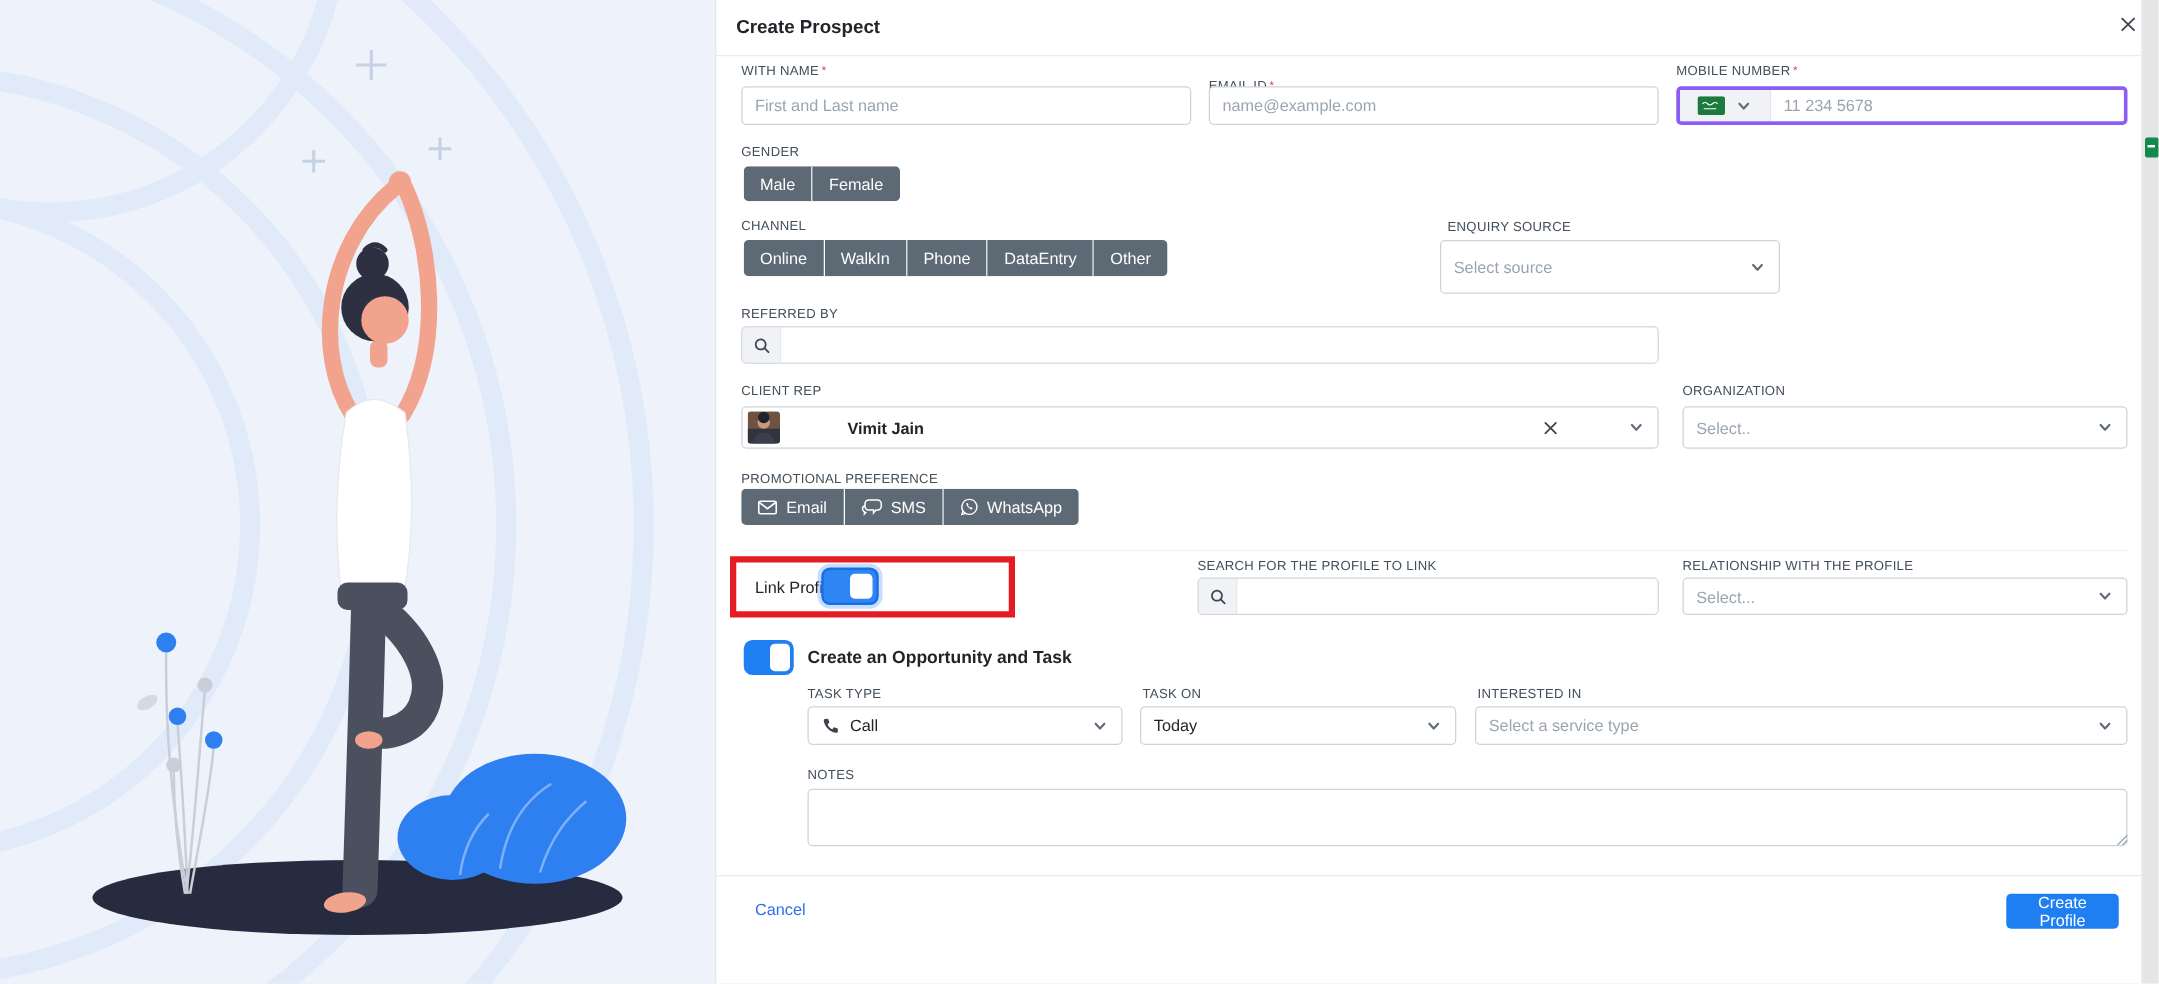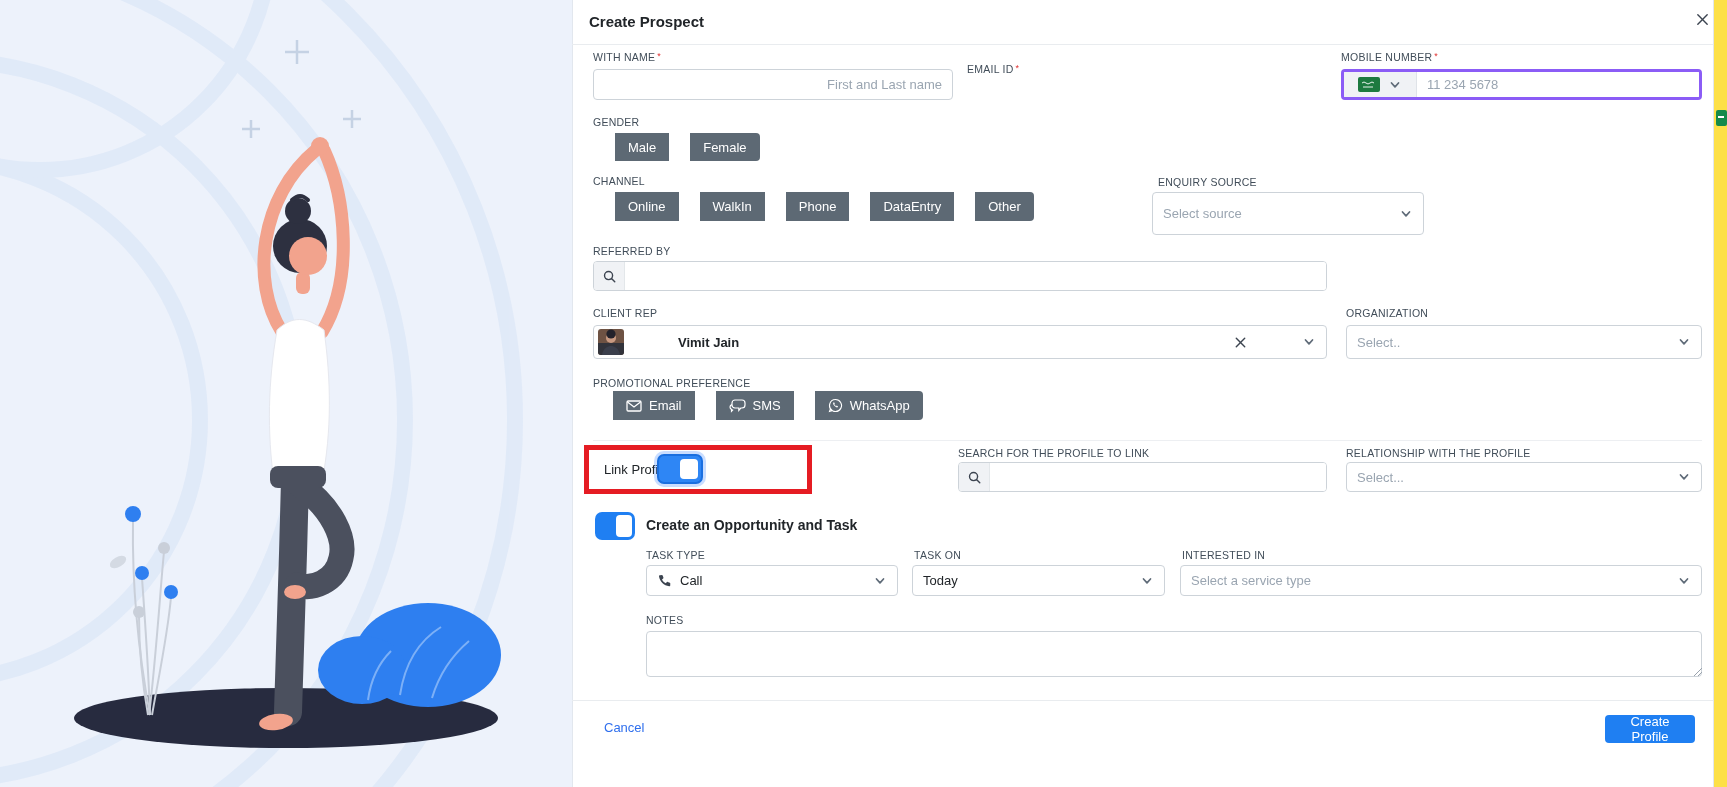--- a/index.html
+++ b/index.html
@@ -1,38 +1,38 @@
 <!DOCTYPE html>
 <html><head>
 <meta charset="utf-8">
 <style>
   html,body{margin:0;padding:0;background:#fff;font-family:"Liberation Sans",sans-serif;}
-  .stage{position:relative;width:1727px;height:787px;background:#fde047;overflow:hidden;}
+  .stage{position:relative;width:1727px;height:787px;background:#e5e5e5;overflow:hidden;}
 
   
   .illus{position:absolute;left:0;top:0;width:572px;height:787px;background:#edf2fb;overflow:hidden;}
 
   
   .modal{position:absolute;left:572px;top:0;width:1141px;height:787px;background:#fff;border-left:1px solid #e2e7ee;}
   .hline{position:absolute;height:1px;background:#e9ecef;}
 
   .title{position:absolute;font-size:15px;font-weight:bold;color:#212529;}
   .lbl{position:absolute;font-size:10.5px;font-weight:500;color:#414d59;letter-spacing:.25px;white-space:nowrap;}
   .req{color:#e03131;font-size:9px;vertical-align:top;margin-left:2px;}
 
-  .txt{position:absolute;box-sizing:border-box;border:1px solid #cdd3d9;border-radius:4px;font-size:13px;padding:0 10px;color:#212529;outline:none;background:#fff;text-align:right;}
+  .txt{position:absolute;box-sizing:border-box;border:1px solid #cdd3d9;border-radius:4px;font-size:13px;padding:0 10px;color:#212529;outline:none;background:#fff;}
   .txt::placeholder{color:#9aa5b1;}
   input::placeholder{color:#9aa5b1;}
 
   .sel{position:absolute;box-sizing:border-box;border:1px solid #cdd3d9;border-radius:4px;background:#fff;display:flex;align-items:center;padding:0 10px;cursor:pointer;}
   .sel .ph{font-size:13px;color:#9aa5b1;flex:1;white-space:nowrap;overflow:hidden;}
   .sel .val{font-size:13px;color:#212529;flex:1;white-space:nowrap;}
 
   .grp{position:absolute;display:flex;border-radius:4px;overflow:hidden;}
-  .grp .seg{background:#5d6974;color:#fff;font-size:13px;display:flex;align-items:center;gap:7px;padding:0 13px;border-right:1px solid #fff;cursor:pointer;white-space:nowrap;margin-left:20px;}
+  .grp .seg{background:#5d6974;color:#fff;font-size:13px;display:flex;align-items:center;gap:7px;padding:0 13px;border-right:1px solid #fff;cursor:pointer;white-space:nowrap;}
   .grp .seg:last-child{border-right:none;}
 
   .iconinput{position:absolute;display:flex;border:1px solid #cdd3d9;border-radius:4px;background:#fff;box-sizing:border-box;overflow:hidden;}
   .iconinput .iseg{width:30px;background:#f0f2f5;display:flex;align-items:center;justify-content:center;border-right:1px solid #e3e7ea;flex:none;}
   .iconinput input{border:none;flex:1;font-size:13px;padding:0 8px;outline:none;color:#212529;background:#fff;min-width:0;}
 
   .chev{width:14px;height:14px;fill:none;stroke:#5f6b78;stroke-width:1.7;stroke-linecap:round;stroke-linejoin:round;flex:none;}
   .mag{width:15px;height:15px;fill:none;stroke:#3c4450;stroke-width:1.5;stroke-linecap:round;}
   .xic{width:15px;height:15px;stroke:#3c4450;stroke-width:1.5;stroke-linecap:round;}
 
@@ -141,20 +141,21 @@
   <svg class="xic" style="position:absolute;left:1695px;top:12px;cursor:pointer;" viewBox="0 0 16 16">
       <line x1="3" y1="3" x2="13" y2="13"></line>
       <line x1="13" y1="3" x2="3" y2="13"></line>
     </svg>
   <div class="hline" style="left:572px;top:44px;width:1141px;"></div>
 
   <div class="lbl" style="left:593px;top:51px;"><span>WITH NAME</span><span class="req">*</span></div>
   <input class="txt" style="left: 593px; top: 69px; width: 360px; height: 31px;" placeholder="First and Last name">
 
   <div class="lbl" style="left:967px;top:51px;margin-top:12px;"><span>EMAIL ID</span><span class="req">*</span></div>
+  <input class="txt" style="left: 967px; top: 69px; width: 360px; height: 31px;" placeholder="name@example.com">
 
   <div class="lbl" style="left:1341px;top:51px;"><span>MOBILE NUMBER</span><span class="req">*</span></div>
   <div style="position:absolute;left:1341px;top:69px;width:361px;height:31px;box-sizing:border-box;border:3px solid #8b5cf6;border-radius:4px;display:flex;overflow:hidden;background:#fff;">
     <div style="width:72px;background:#f0f2f5;border-right:1px solid #dfe3e8;display:flex;align-items:center;justify-content:center;gap:8px;cursor:pointer;flex:none;">
       <svg width="22" height="15" viewBox="0 0 22 15">
           <rect width="22" height="15" rx="2" fill="#1d7a3f"></rect>
           <path d="M4,6 q2,-2 4,0 t4,0 t4,0" stroke="#fff" stroke-width="0.9" fill="none"></path>
           <line x1="5" y1="10" x2="15" y2="10" stroke="#fff" stroke-width="0.9"></line>
         </svg>
       <svg class="chev" viewBox="0 0 14 14">

